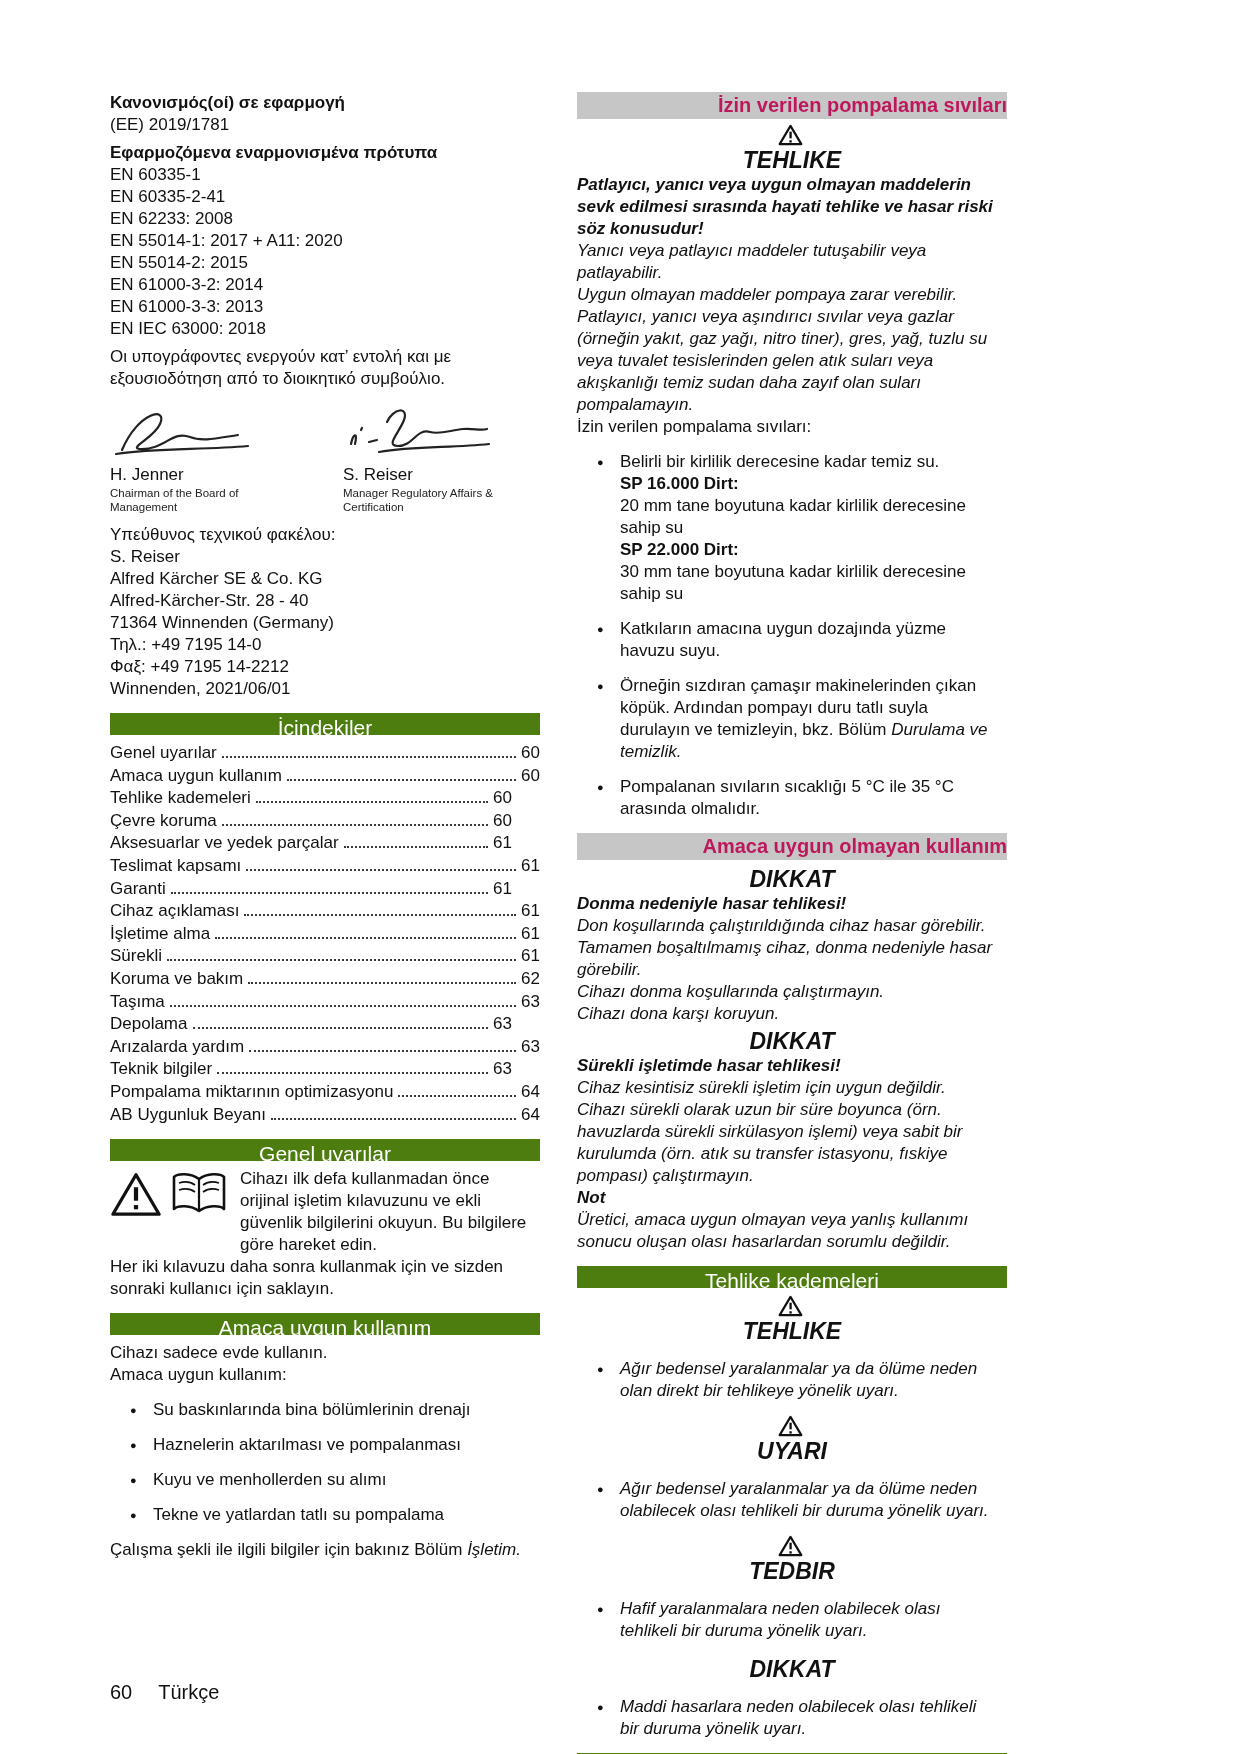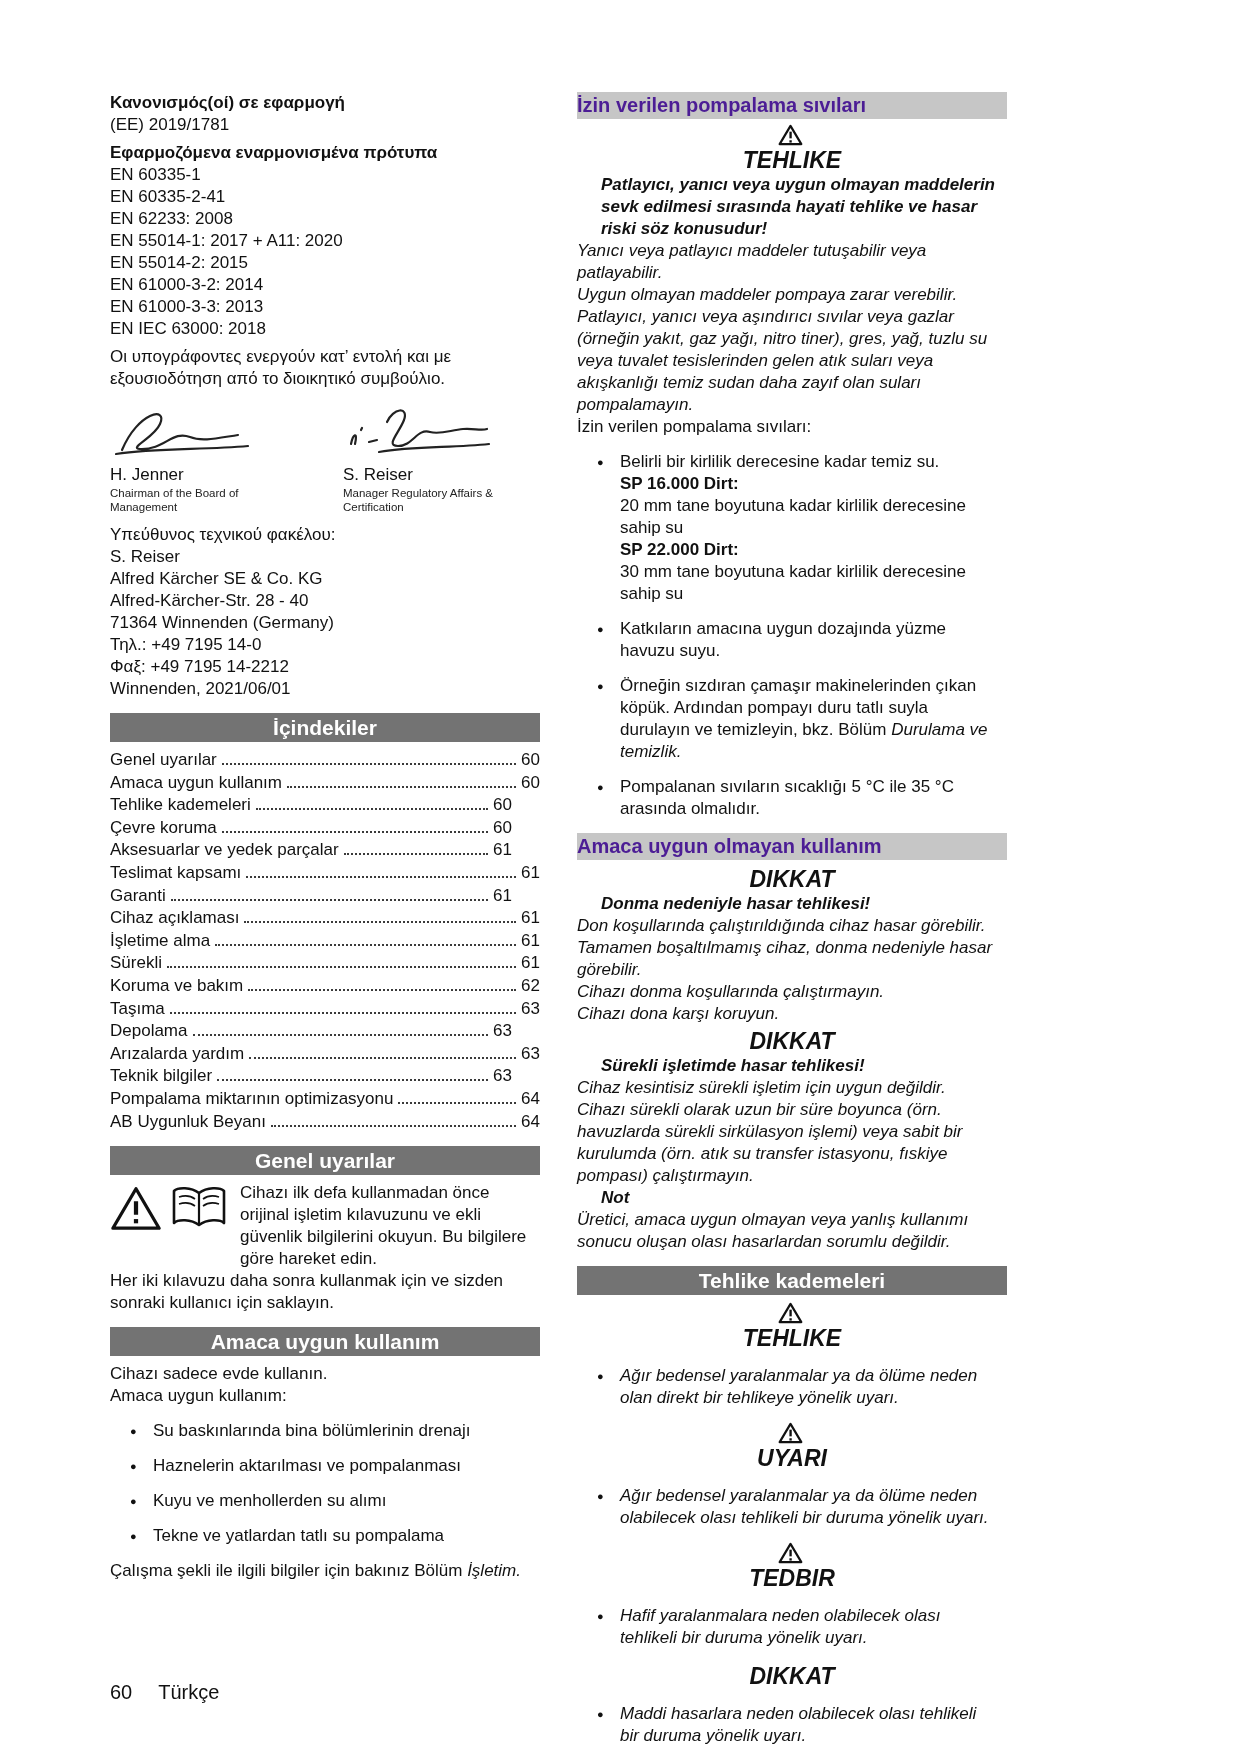--- a/index.html
+++ b/index.html
@@ -6,31 +6,31 @@
   .page {
     position:relative; width:1241px; height:1754px; margin:0 auto;
     background:#ffffff; font-family:"Liberation Sans", sans-serif;
     color:#111; overflow:hidden;
   }
   .cols { position:absolute; left:110px; top:92px; width:898px; display:flex; gap:37px; }
   .col { width:430px; font-size:17px; line-height:22px; }
 
   .b { font-weight:bold; }
   .i { font-style:italic; }
-  .bi { font-weight:bold; font-style:italic;margin-left:24px; }
+  .bi { font-weight:bold; font-style:italic; }
   .mt6 { margin-top:6px; }
 
   p { margin:0; }
 
   .black-bar {
-    background:#737373; color:#fff; font-weight:bold; text-align:center;
-    font-size:21px; line-height:29px; height:29px; margin:13px 0 7px 0;
+    background:#4d7c0f; color:#fff; font-weight:normal; text-align:center;
+    font-size:21px; line-height:29px; height:22px; margin:13px 0 7px 0;
   }
   .gray-bar {
-    background:#c6c6c6; color:#4c1d95; font-weight:bold; text-align:left;
+    background:#c6c6c6; color:#be185d; font-weight:bold; text-align:right;
     font-size:20px; line-height:27px; height:27px; margin:0 0 5px 0;
   }
   .gray-bar.later { margin-top:12px; }
 
   
   .toc-row { display:flex; align-items:baseline; height:22.6px; }
   .toc-label { white-space:nowrap; }
   .toc-dots { flex:1; border-bottom:2px dotted #3a3a3a; margin:0 5px 4px 5px; }
   .toc-page { white-space:nowrap; }
   .toc-row.pg-in .toc-page { margin-right:28px; }

